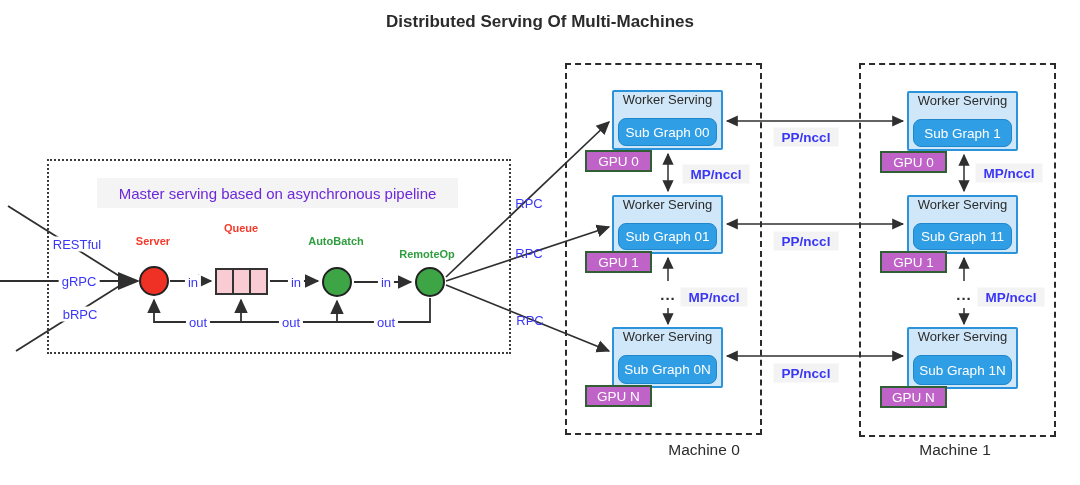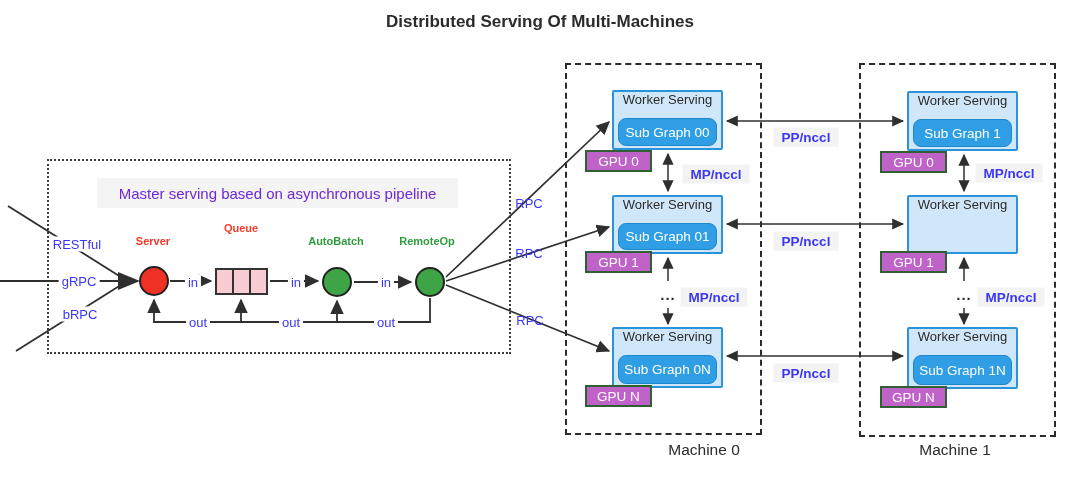--- a/index.html
+++ b/index.html
@@ -50,21 +50,21 @@
 
   <div class="abs master-box"></div>
   <div class="abs machine-box" style="left:565px;top:63px;width:193px;height:368px;"></div>
   <div class="abs machine-box" style="left:859px;top:63px;width:193px;height:370px;"></div>
 
   <div class="abs heading">Master serving based on asynchronous pipeline</div>
 
   <div class="abs ctr nodelab red" style="left:153px;top:241px;">Server</div>
   <div class="abs ctr nodelab red" style="left:241px;top:228px;">Queue</div>
   <div class="abs ctr nodelab green" style="left:336px;top:241px;">AutoBatch</div>
-  <div class="abs ctr nodelab green" style="left:427px;top:241px;">RemoteOp</div>
+  <div class="abs ctr nodelab green" style="left:427px;top:254px;">RemoteOp</div>
 
   <div class="abs ctr blab mask" style="left:77px;top:244px;">RESTful</div>
   <div class="abs ctr blab mask" style="left:79px;top:281px;">gRPC</div>
   <div class="abs ctr blab mask" style="left:80px;top:314px;">bRPC</div>
 
   <div class="abs circle" style="left:139px;top:266px;background:var(--redfill);"></div>
   <div class="abs queue">
     <div class="qcell"></div>
     <div class="qcell"></div>
     <div class="qcell"></div>
@@ -133,20 +133,21 @@
   <div class="abs gpu" style="left:585px;top:150px;">GPU 0</div>
   <div class="abs gpu" style="left:585px;top:251px;">GPU 1</div>
   <div class="abs gpu" style="left:585px;top:385px;">GPU N</div>
 
   <div class="abs worker" style="left:907px;top:91px;height:60px;">
     <div class="wtitle">Worker Serving</div>
     <div class="subgraph">Sub Graph 1</div>
   </div>
   <div class="abs worker" style="left:907px;top:195px;height:59px;">
     <div class="wtitle">Worker Serving</div>
+    <div class="subgraph">Sub Graph 11</div>
   </div>
   <div class="abs worker" style="left:907px;top:327px;height:62px;">
     <div class="wtitle">Worker Serving</div>
     <div class="subgraph">Sub Graph 1N</div>
   </div>
   <div class="abs gpu" style="left:880px;top:151px;">GPU 0</div>
   <div class="abs gpu" style="left:880px;top:251px;">GPU 1</div>
   <div class="abs gpu" style="left:880px;top:386px;">GPU N</div>
 
   <div class="abs ctr glab" style="left:806px;top:137px;">PP/nccl</div>

